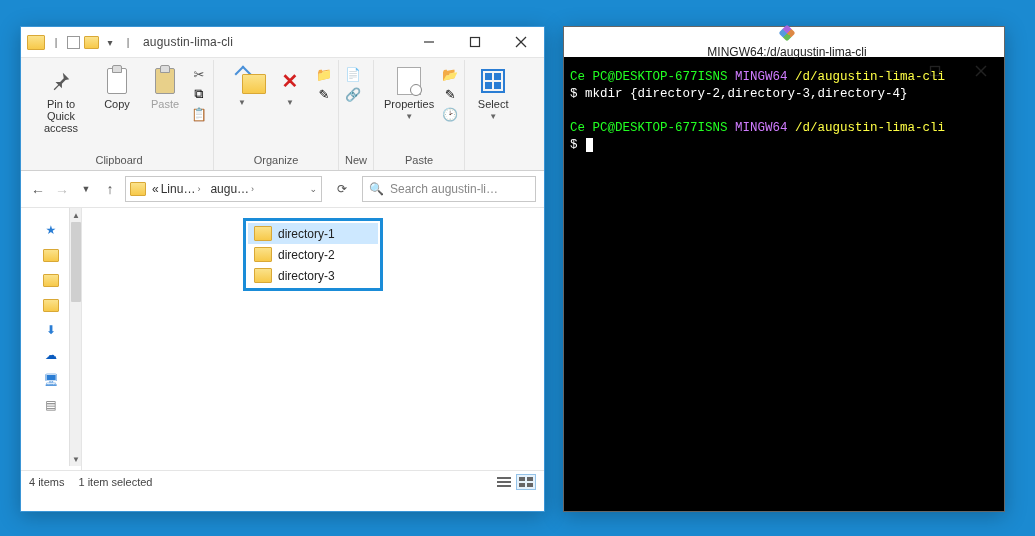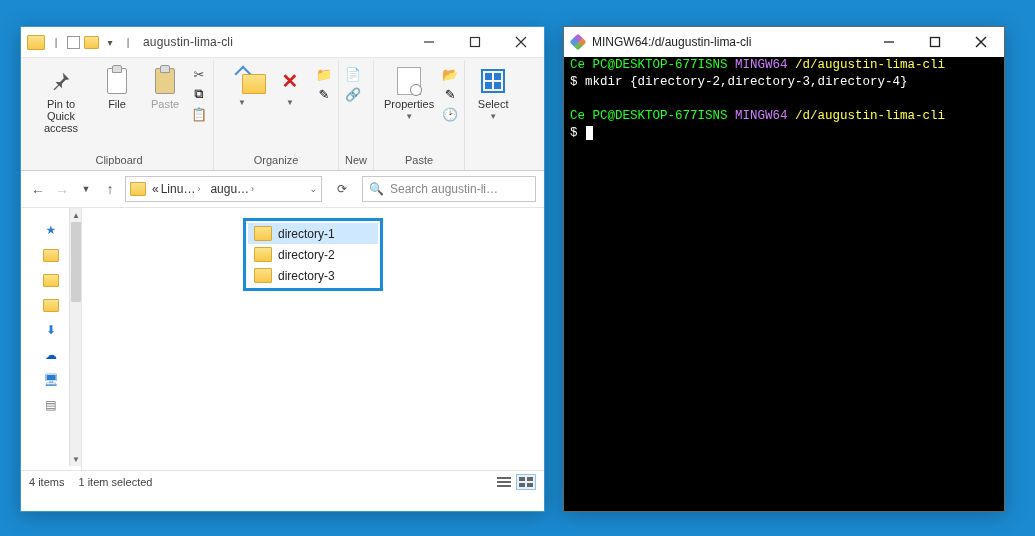--- a/index.html
+++ b/index.html
@@ -109,25 +109,25 @@
   .view-btn span{height:2px;background:#666;}
   .view-btn.grid{display:grid;grid-template-columns:1fr 1fr;grid-template-rows:1fr 1fr;gap:2px;padding:2px;}
   .view-btn.grid span{height:auto;background:#666;}
 
   .scrollbar{position:absolute; top:0; right:-1px; width:12px; height:258px; background:#f0f0f0;border-left:1px solid #e0e0e0;}
   .sb-btn{height:14px;display:flex;align-items:center;justify-content:center;font-size:8px;color:#666;}
   .sb-thumb{position:absolute;top:14px;left:1px;right:1px;height:80px;background:#cfcfcf;border-radius:1px;}
 
   
   .terminal { right:30px; top:26px; width:440px; height:484px; background:#000; border:1px solid #666;}
-  .term-title{height:30px;background:#fff;display:flex;align-items:center;gap:6px;padding-left:6px;color:#222;font-size:12px;}
+  .term-title{height:30px;background:#fff;display:flex;align-items:center;gap:6px;padding-left:6px;color:#222;font-size:12px;flex-direction:column;}
   .term-title .win-controls .win-btn svg{stroke:#222;}
   .term-ico{width:16px;height:16px;display:flex;align-items:center;justify-content:center;}
   .term-ico .diamond{width:12px;height:12px;transform:rotate(45deg);background:conic-gradient(#d84 0 25%,#6b5 0 50%,#59d 0 75%,#a6d 0 100%);border-radius:2px;}
-  .term-body{font-family:"Consolas","Courier New",monospace;font-size:12.5px;line-height:17px;padding:0 6px;white-space:pre;color:#fff;height:calc(100% - 30px);box-sizing:border-box;background:#000;}
+  .term-body{font-family:"Consolas","Courier New",monospace;font-size:12.5px;line-height:17px;padding:12px 6px;white-space:pre;color:#fff;height:calc(100% - 30px);box-sizing:border-box;background:#000;}
   .p-green{color:#22ff22;}
   .p-purple{color:#d07cff;}
   .p-yellow{color:#ffff44;}
   .cursor{display:inline-block;width:7px;height:14px;background:#fff;vertical-align:text-bottom;margin-left:1px;}
 </style>
 </head>
 <body>
 
 <div class="window explorer">
 
@@ -170,21 +170,21 @@
             <svg width="22" height="26" viewBox="0 0 24 24">
                 <path d="M14 3l7 7-4 1-4 4 0 5-3-3-5 5-1-1 5-5-3-3 5 0 4-4z"></path>
               </svg>
           </span>
           <span style="max-width:52px;line-height:12px">Pin to Quick access</span>
         </div>
         <div class="r-btn">
           <span class="big-ico">
               <span class="clip-ico"></span>
             </span>
-          <span>File</span>
+          <span>Copy</span>
         </div>
         <div class="r-btn disabled">
           <span class="big-ico">
               <span class="clip-ico paste-ico"></span>
             </span>
           <span>Paste</span>
         </div>
         <div class="mini-col">
           <span class="mini-ico cut-ico">✂</span>
           <span class="mini-ico">⧉</span>

